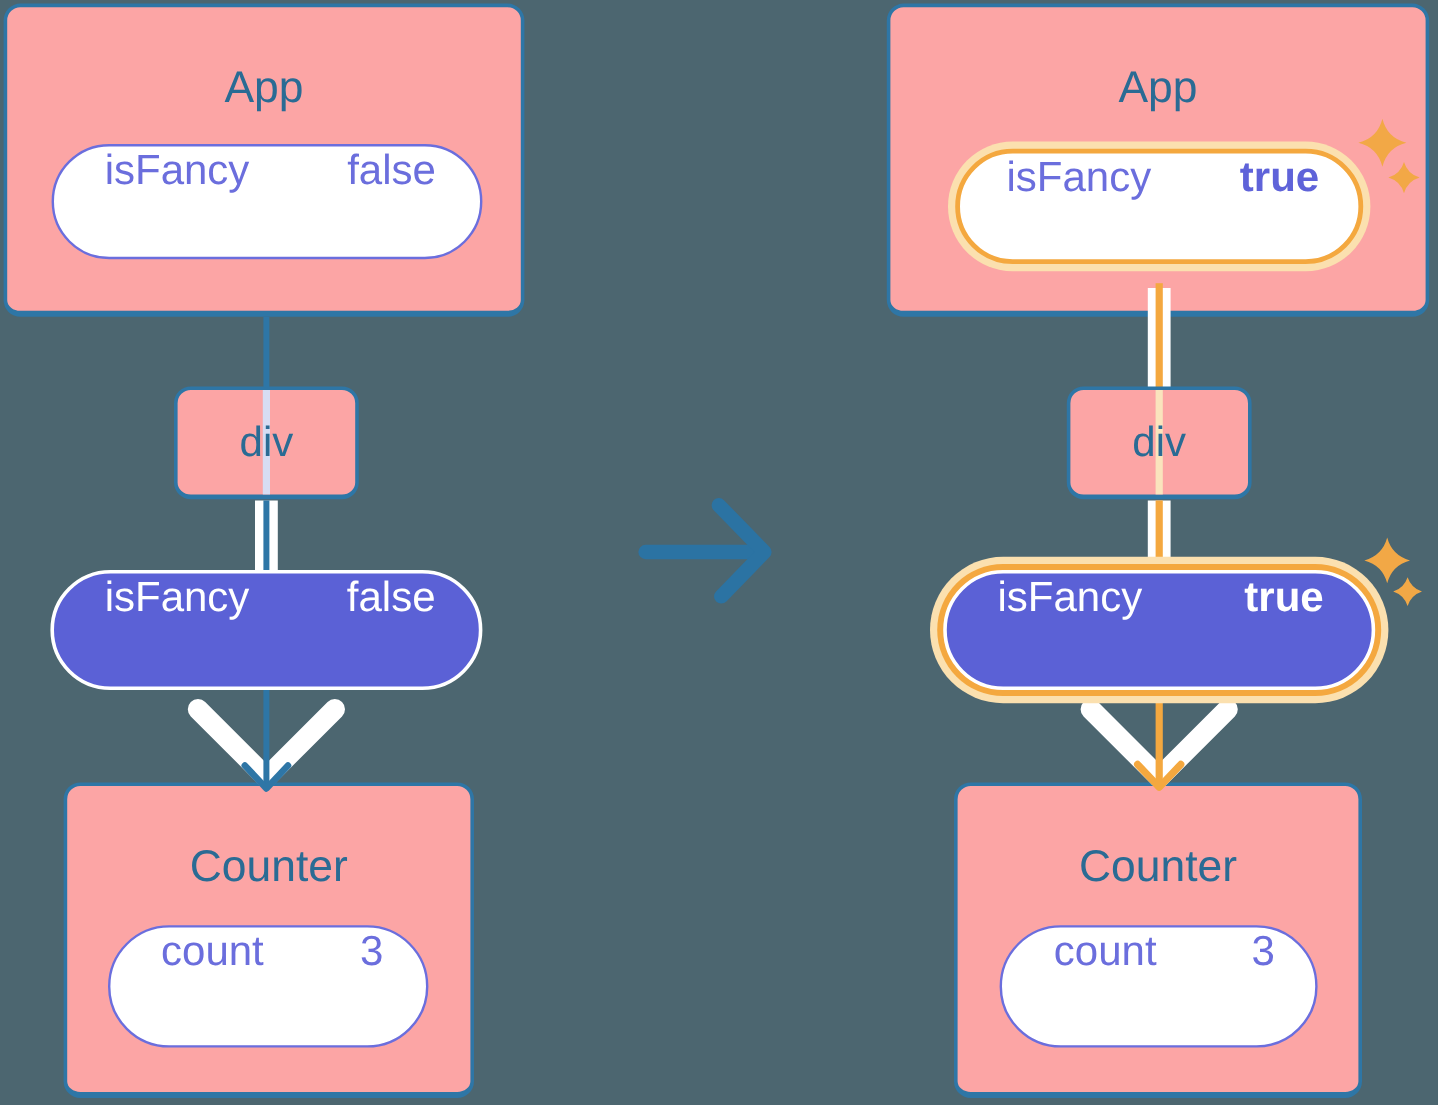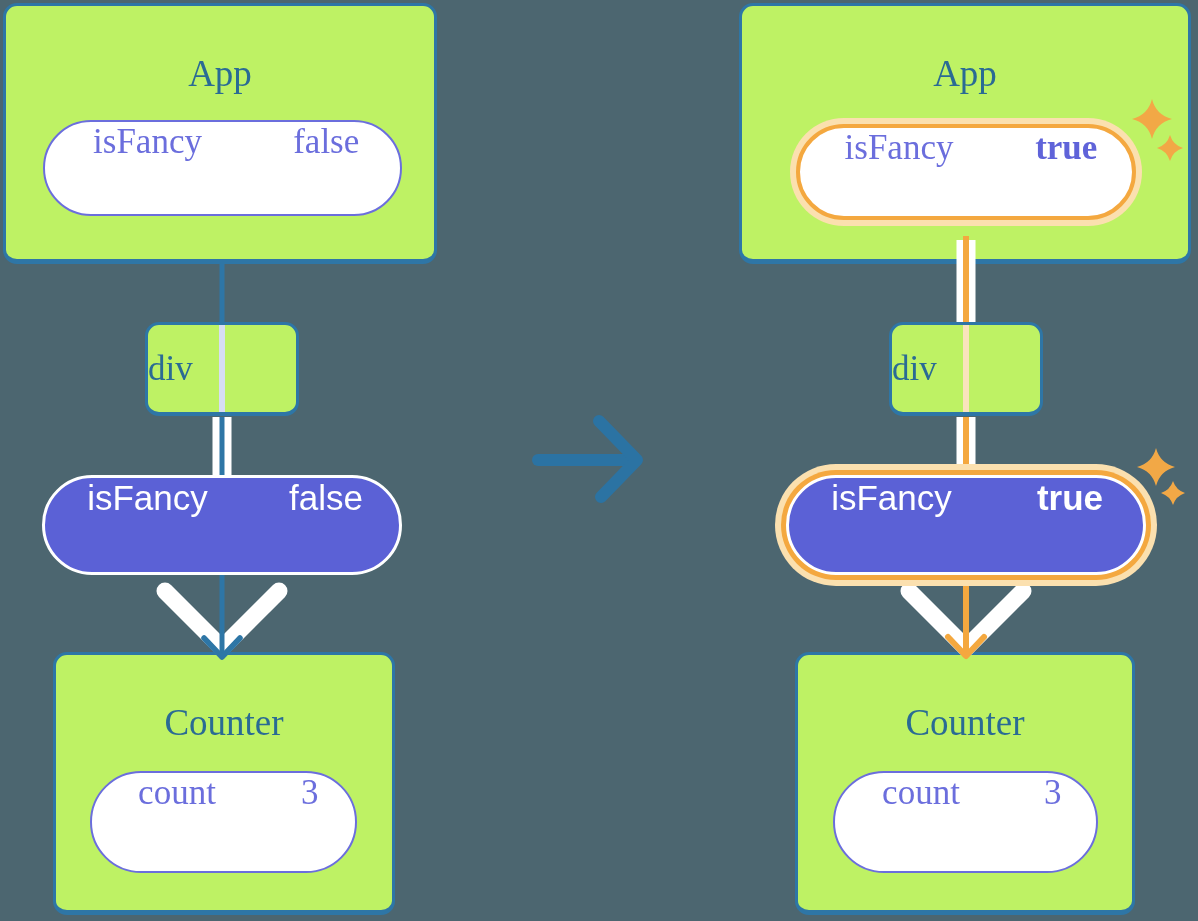--- a/index.html
+++ b/index.html
@@ -1,23 +1,23 @@
 <!DOCTYPE html>
 <html><head>
 <meta charset="utf-8">
 <style>
   html,body{margin:0;padding:0;background:#4C6670;}
   .canvas{position:relative;width:1198px;height:921px;background:#4C6670;overflow:hidden;
           font-family:"Liberation Sans",sans-serif;}
   svg.layer{position:absolute;left:0;top:0;pointer-events:none;}
   .connectors{z-index:2;}
   .sparkles{z-index:4;}
-  .card{position:absolute;background:#bef264;border:3px solid #2E76A6;border-bottom-width:5px;
-        border-radius:14px;z-index:1;box-sizing:border-box;font-family:Liberation Serif, serif;}
-  .node-card{z-index:3;border-bottom-width:4px;display:flex;align-items:center;}
+  .card{position:absolute;background:#fca5a5;border:3px solid #2E76A6;border-bottom-width:5px;
+        border-radius:14px;z-index:1;box-sizing:border-box;}
+  .node-card{z-index:3;border-bottom-width:4px;display:flex;align-items:center;justify-content:center;}
   .card-title{position:absolute;top:46px;left:0;right:0;text-align:center;font-size:37px;
               font-weight:500;color:#2A6B94;}
   .node-label{position:relative;z-index:2;font-size:35px;font-weight:500;color:#2A6B94;}
   .through-line{position:absolute;left:calc(50% - 3px);top:0;bottom:0;width:6px;z-index:1;}
   .lavender{background:#D7DDF3;}
   .pale-orange{background:#FAE4BD;}
   .pill{position:absolute;display:flex;align-items:flex-start;border-radius:60px;box-sizing:border-box;}
   .pill .cell{display:flex;align-items:center;justify-content:center;font-size:35px;}
   .pill .grow{flex:1;}
   .outline{background:#fff;border:2.5px solid #6B6EDD;color:#6B6EDD;}

